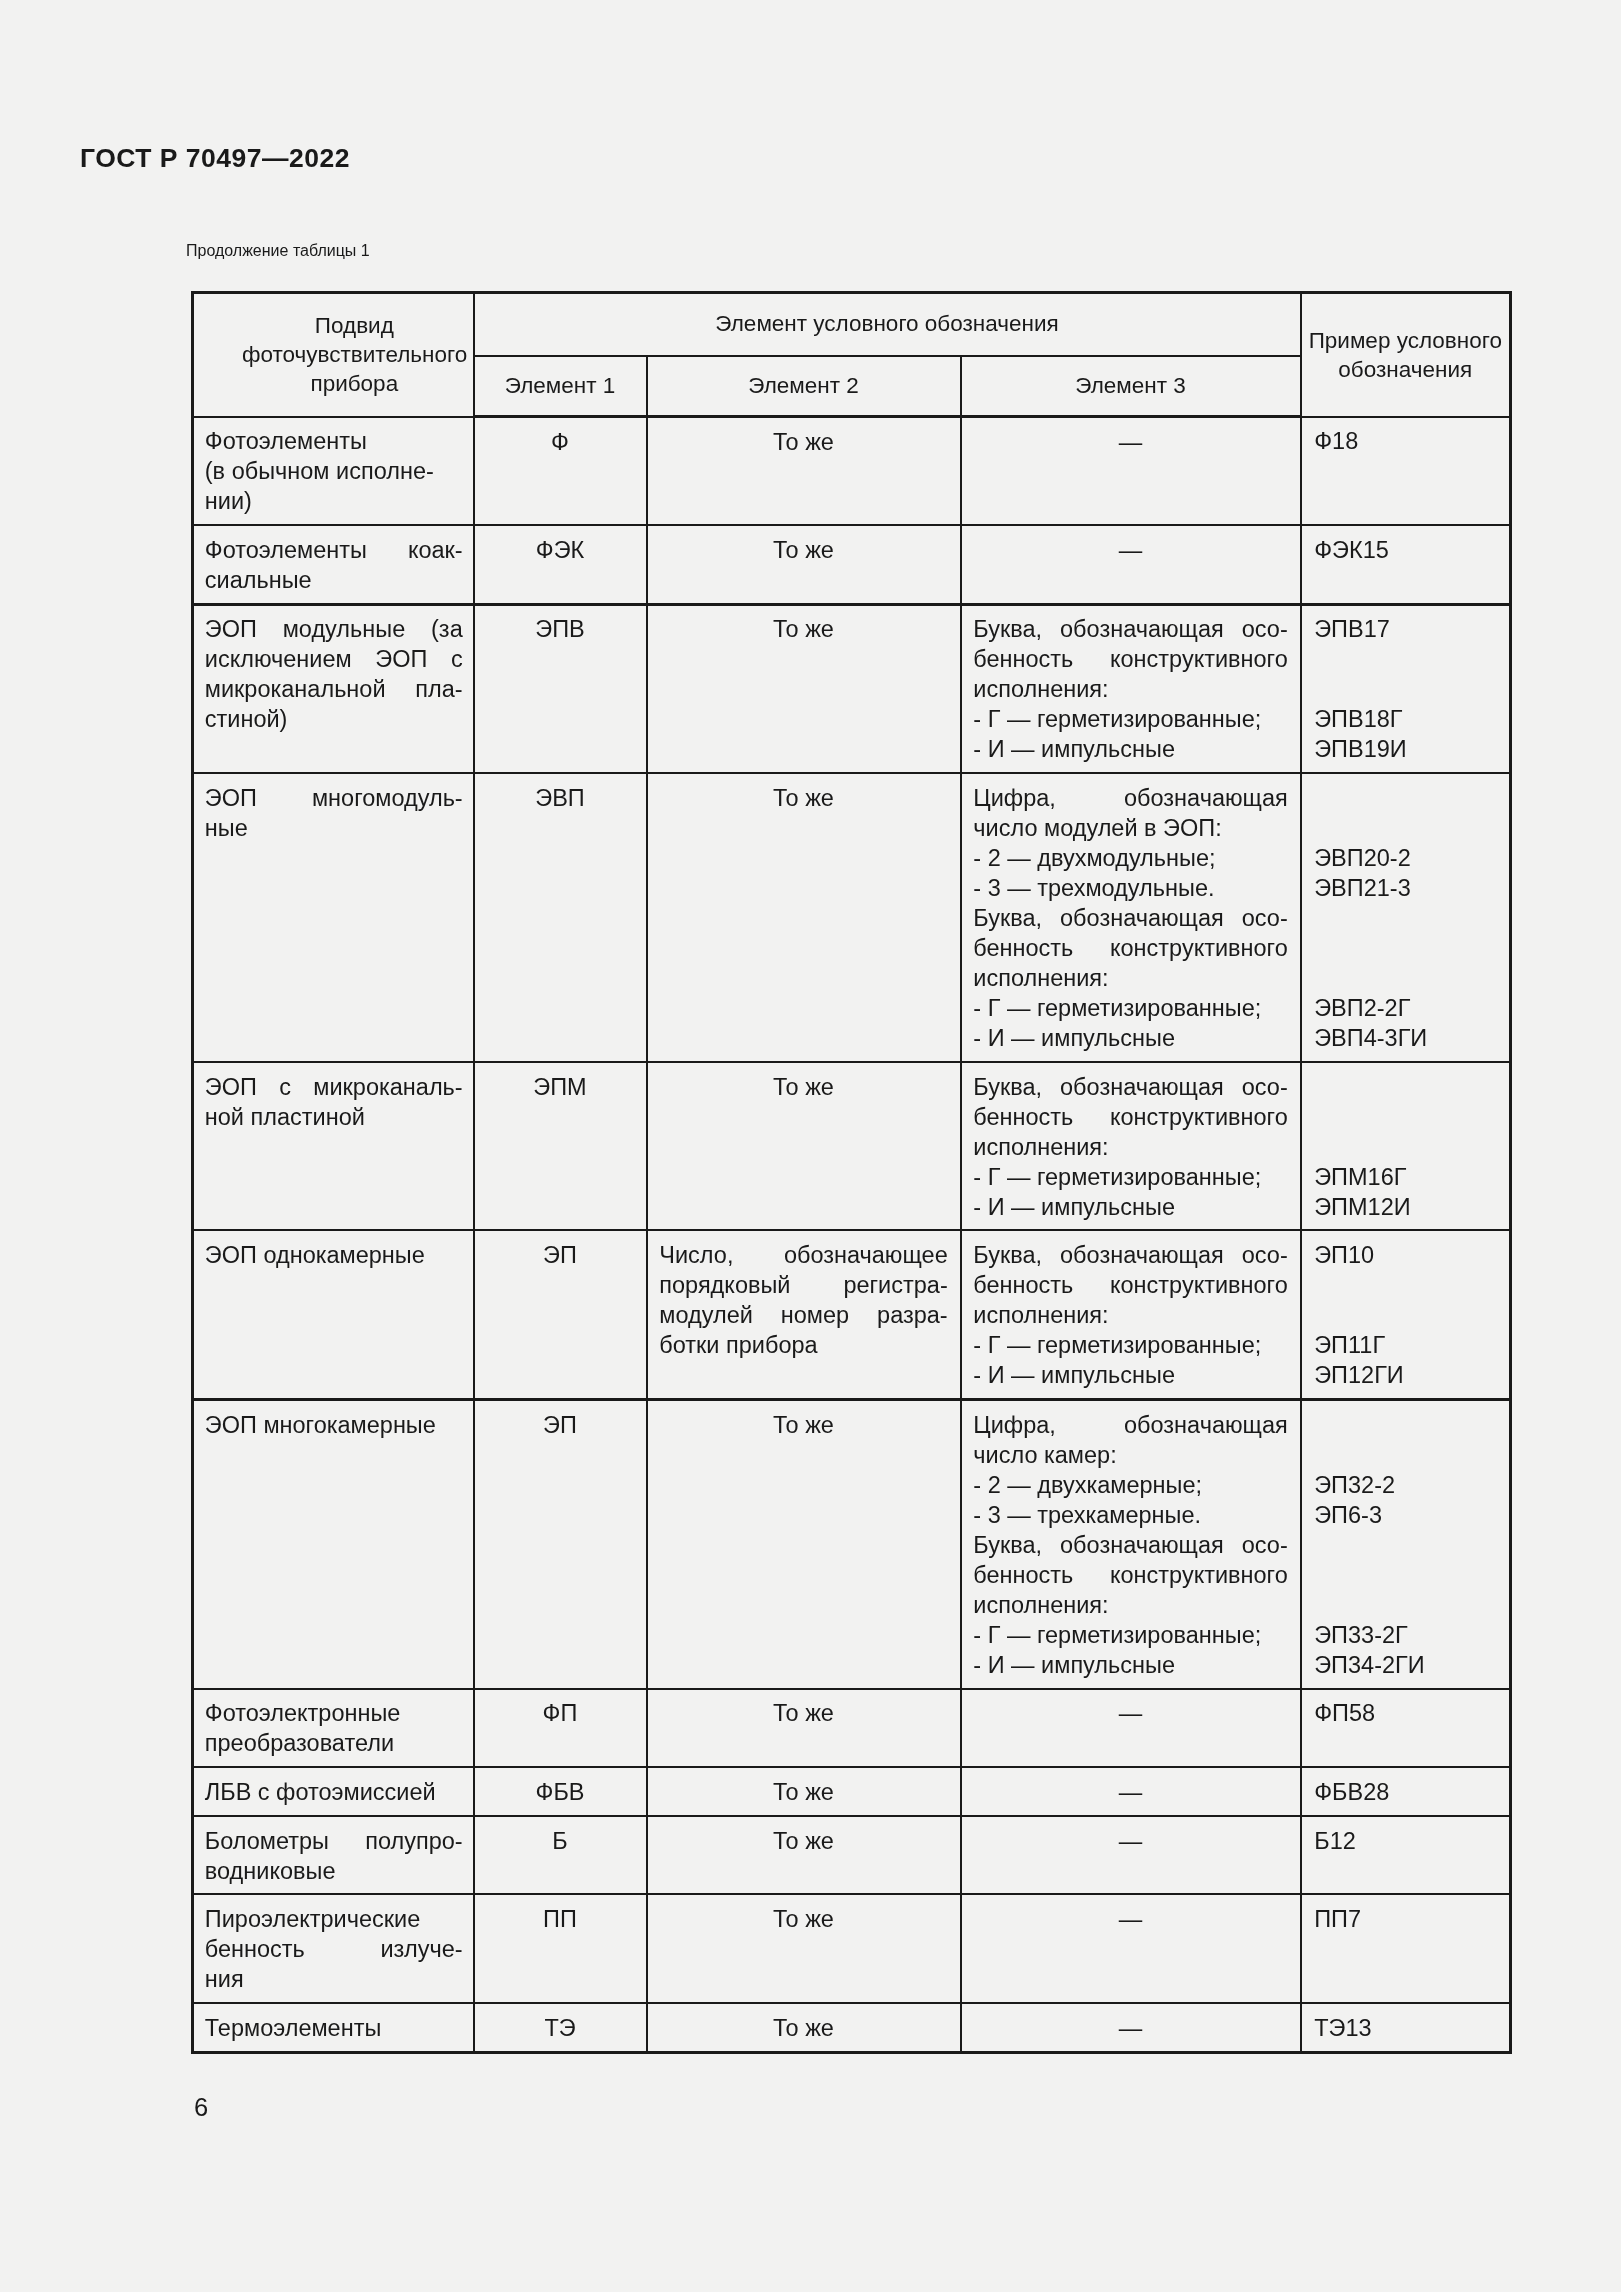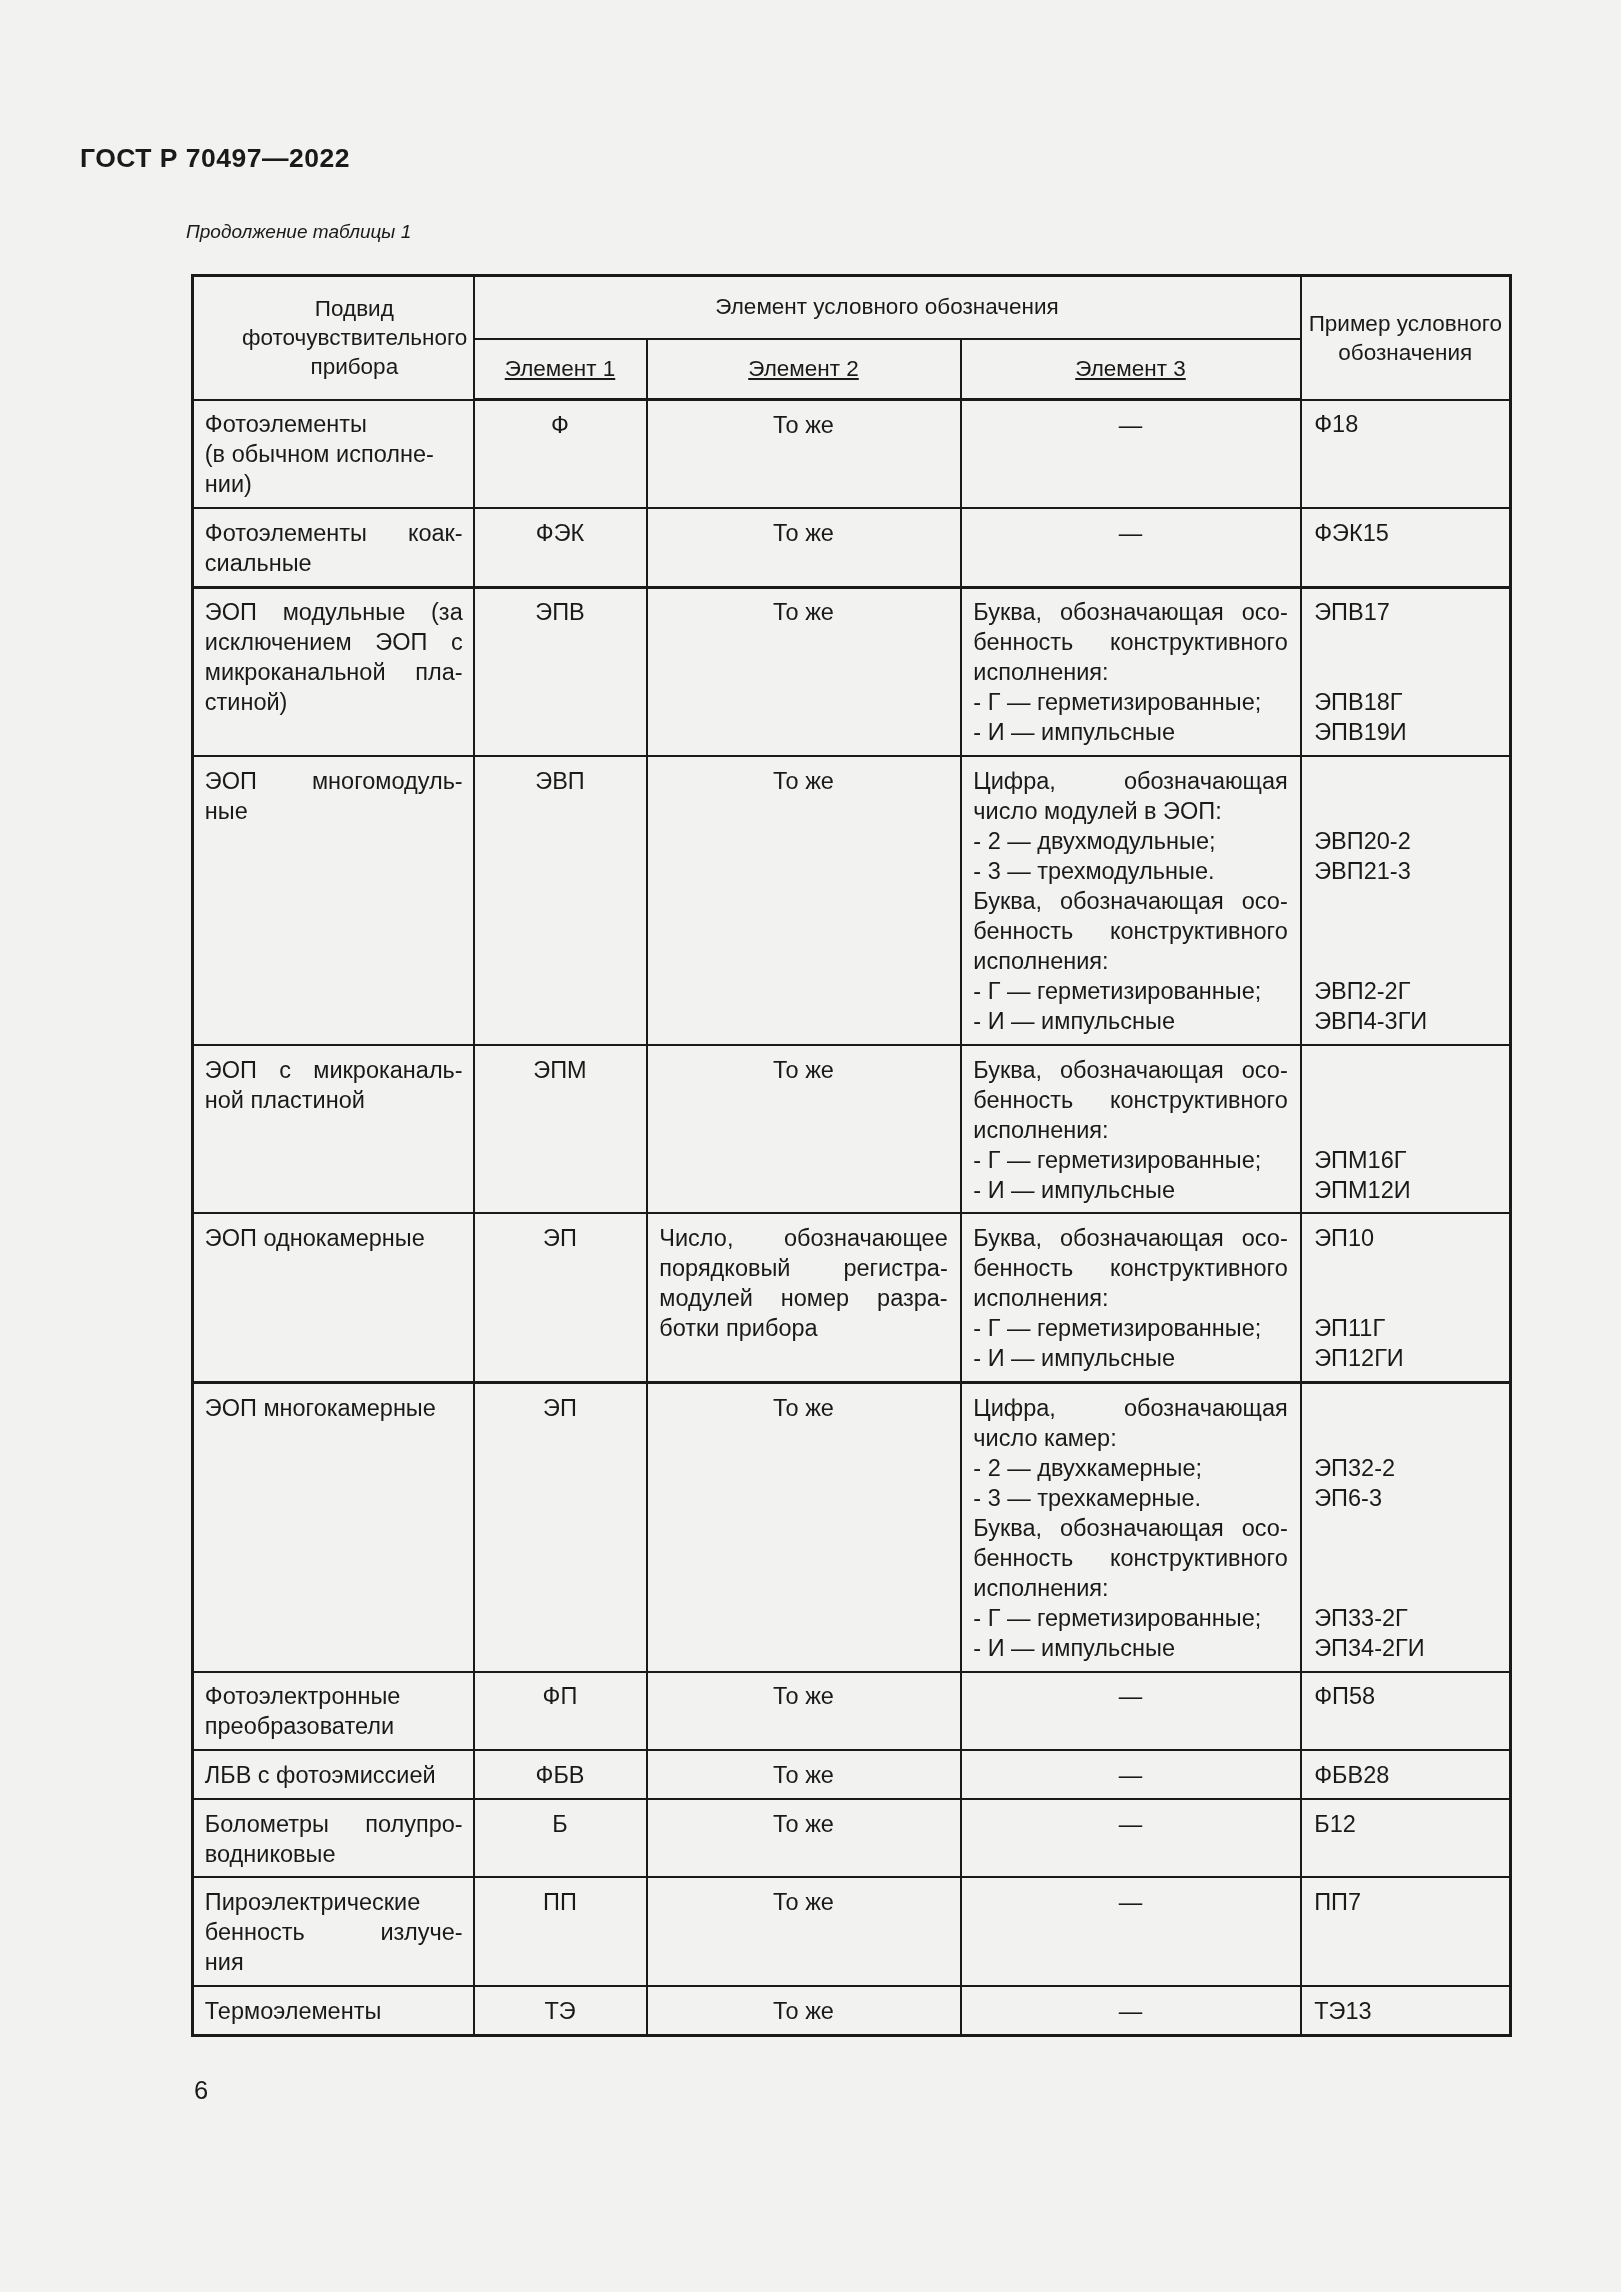--- a/index.html
+++ b/index.html
@@ -14,23 +14,22 @@
   .page { padding-top: 143px; }
 
   .doc-code {
     margin-left: 80px;
     font-size: 26.5px;
     font-weight: bold;
     letter-spacing: 0.5px;
   }
   .caption {
     margin-left: 186px;
-    margin-top: 47px;
-    font-size: 19px;
-    font-style: italic;
+    margin-top: 68px;
+    font-size: 16px;
   }
 
   table.desig {
     margin-left: 191px;
     margin-top: 31px;
     border-collapse: collapse;
     table-layout: fixed;
     width: 1318px;
     font-size: 23.5px;
   }
@@ -41,21 +40,21 @@
 
   
   thead th {
     font-weight: normal;
     vertical-align: middle;
     text-align: center;
     font-size: 22.5px;
     padding: 3.9px 5.9px;
   }
   thead tr.grouphead { height: 63px; }
-  thead tr.subhead  { height: 61px; text-decoration: underline; }
+  thead tr.subhead  { height: 61px; }
   thead tr.subhead th { border-bottom-width: 3.9px; }
   .h-subtype, .h-example { border-bottom-width: 3.9px; }
   .h-subtype { border-right-width: 3.9px; padding-left: 48px; }
   .h-example { border-left-width: 3.9px; }
   .hline { display: block; line-height: 29px; }
 
   
   tbody td { vertical-align: top; padding: 8.8px 11.8px 7.8px 11.8px; margin-left: 12px; }
   td.c-subtype  { border-right-width: 3.9px; padding-left: 10.8px; padding-right: 9.8px; }
   td.c-example  { border-left-width: 3.9px; padding-left: 12.7px; }

